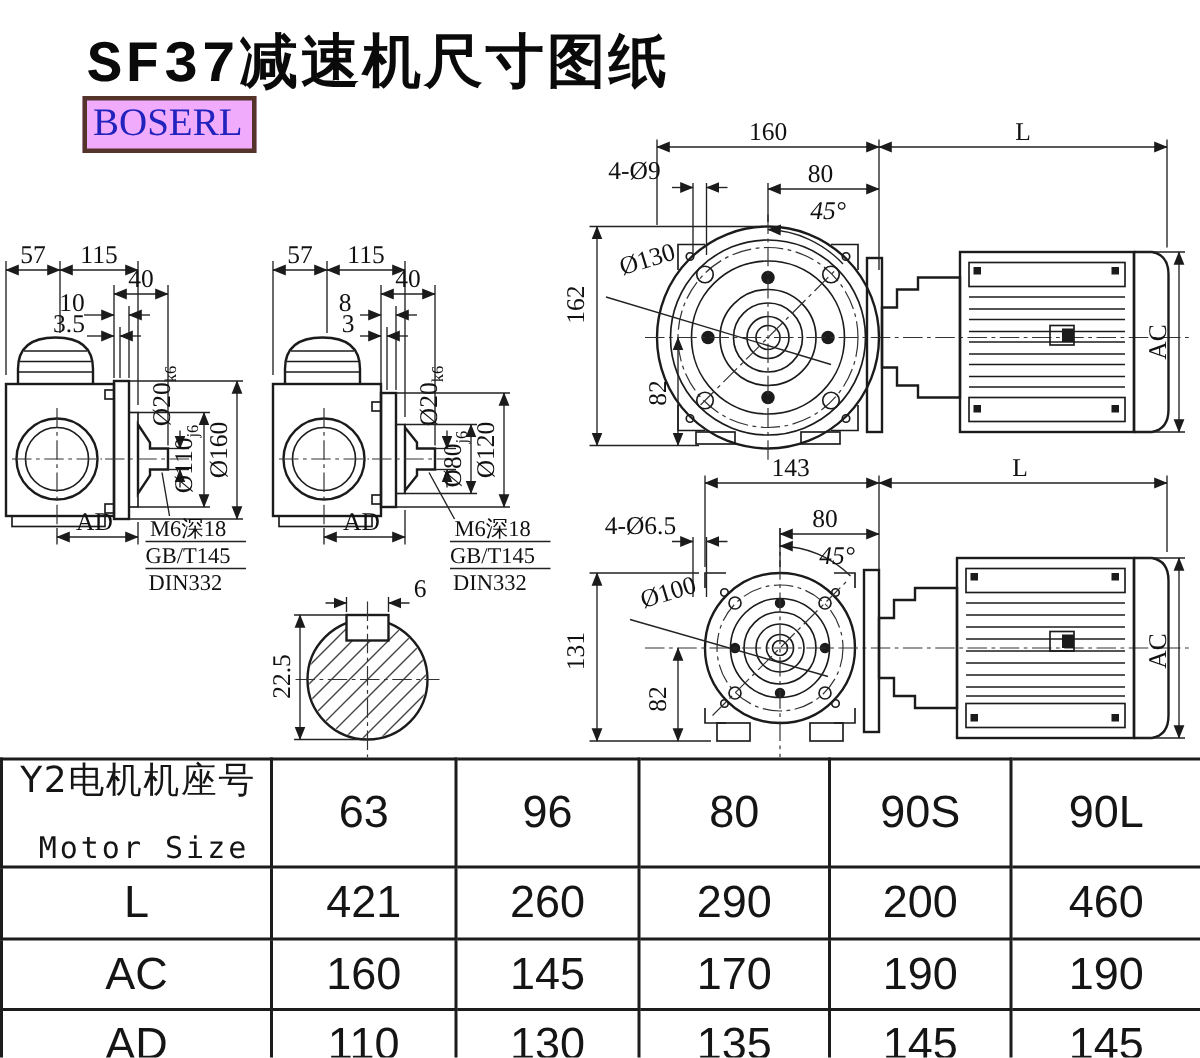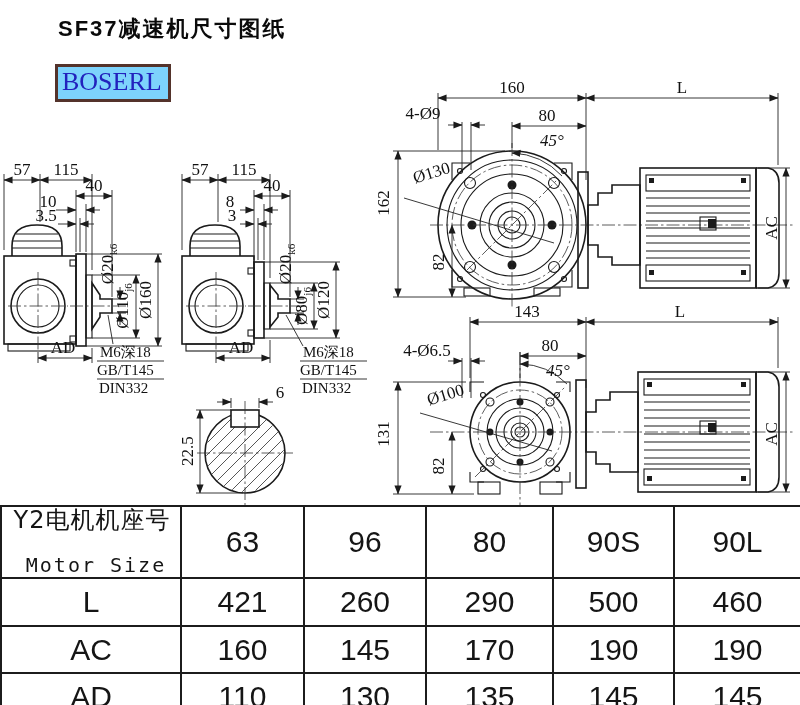--- a/index.html
+++ b/index.html
@@ -1,20 +1,20 @@
 <!DOCTYPE html>
 <html><head>
 <meta charset="utf-8">
 <style>
   html,body{margin:0;padding:0;}
   body{width:800px;height:705px;position:relative;background:#ffffff;
        font-family:"Liberation Sans",sans-serif;color:#111;overflow:hidden;}
-  .title{position:absolute;left:58px;top:14px;font-family:Liberation Sans, sans-serif;
-         font-weight:bold;font-size:22px;letter-spacing:2px;color:#0a0a0a;}
-  .logo{position:absolute;left:55px;top:64px;border:3px solid #54332b;background:#7dd3fc;
+  .title{position:absolute;left:58px;top:14px;font-family:Liberation Mono, monospace;
+         font-weight:bold;font-size:39px;letter-spacing:2px;color:#0a0a0a;}
+  .logo{position:absolute;left:55px;top:64px;border:3px solid #54332b;background:#f0abfc;
         padding:0 6px 2px 4px;font-family:"Liberation Serif",serif;font-size:26px;
         color:#2222bd;letter-spacing:0px;}
   svg.drawing{position:absolute;left:0;top:0;}
   .ln{stroke:#1b1b1b;stroke-width:1.6;fill:none;}
   .l2{stroke:#1b1b1b;stroke-width:1.1;fill:none;}
   .dim{stroke:#222;stroke-width:0.9;fill:none;}
   .cl{stroke:#333;stroke-width:0.8;fill:none;stroke-dasharray:13 3 2.5 3;}
   .dash{stroke:#333;stroke-width:0.8;fill:none;stroke-dasharray:13 3 2.5 3;}
   .hat{stroke:#444;stroke-width:0.9;}
   .dt{font-family:"Liberation Serif",serif;font-size:17px;fill:#111;}
@@ -391,21 +391,21 @@
     <td>96</td>
     <td>80</td>
     <td>90S</td>
     <td>90L</td>
   </tr>
   <tr style="height:48px">
     <td>L</td>
     <td>421</td>
     <td>260</td>
     <td>290</td>
-    <td>500</td>
+    <td>200</td>
     <td>460</td>
   </tr>
   <tr style="height:47px">
     <td>AC</td>
     <td>160</td>
     <td>145</td>
     <td>170</td>
     <td>190</td>
     <td>190</td>
   </tr>

